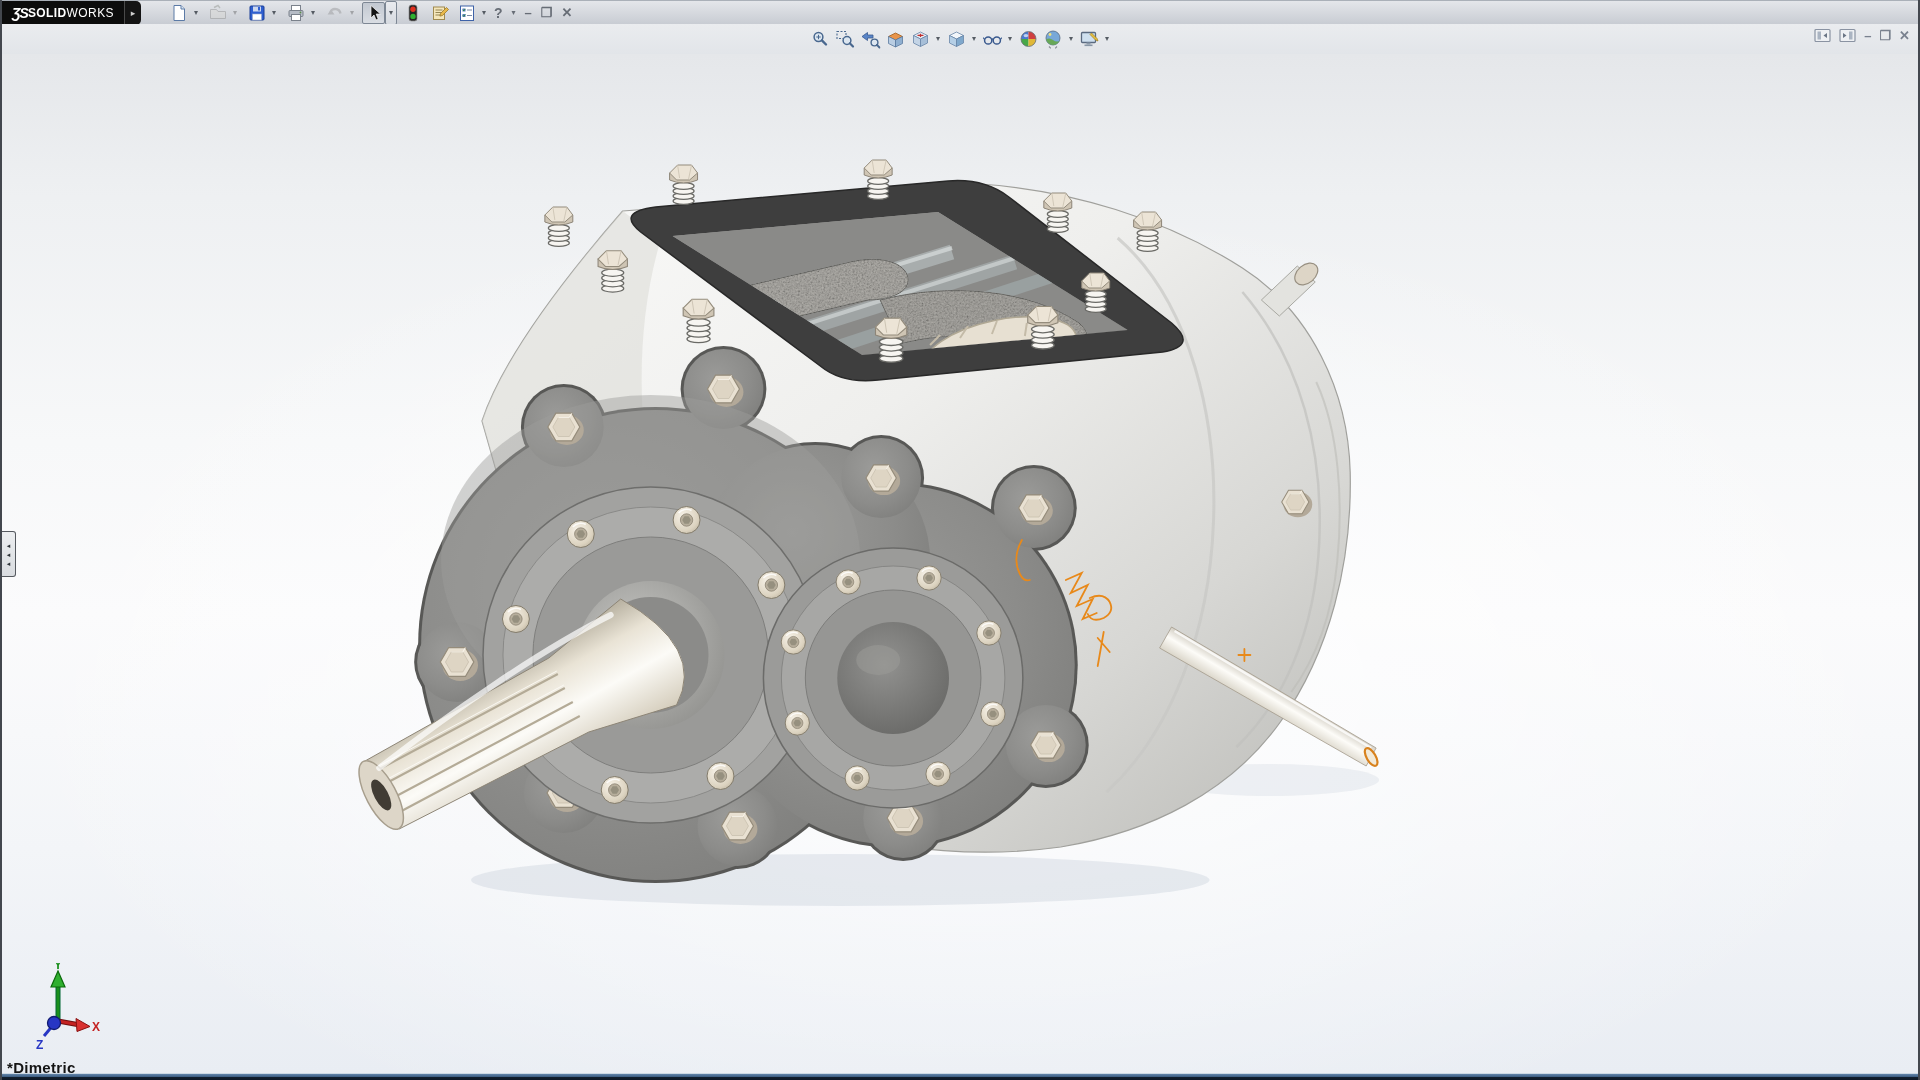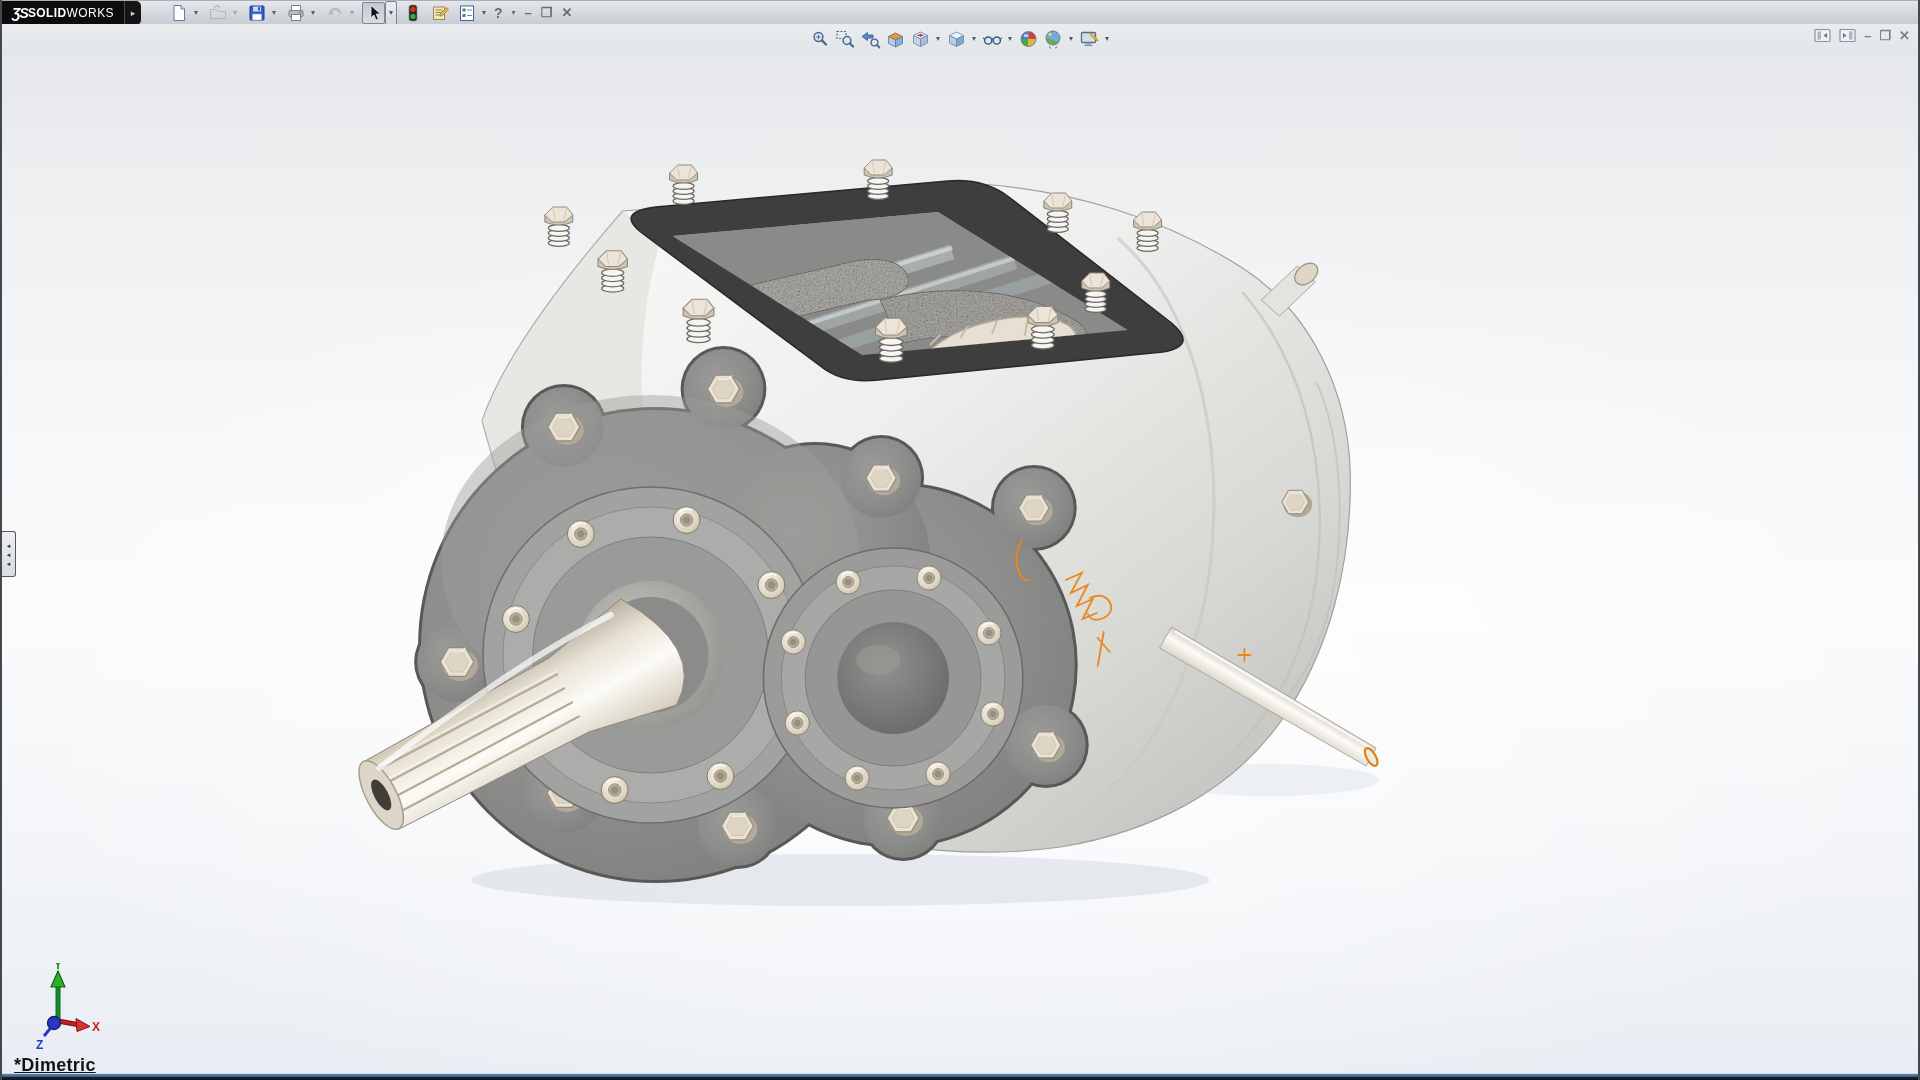--- a/index.html
+++ b/index.html
@@ -50,22 +50,22 @@
       radial-gradient(ellipse 1400px 700px at 50% 62%, rgba(255,255,255,.85), rgba(255,255,255,0) 70%),
       linear-gradient(180deg,#e5e7ea 0%, #eef0f2 14%, #f7f8f9 38%, #fbfbfc 55%, #f3f5f8 78%, #e9edf3 100%); }
   .viewport > svg.model { position:absolute; inset:0; width:100%; height:100%; }
 
   .left-tab { position:absolute; left:0; top:477px; width:14px; height:46px;
               background:linear-gradient(#eceef0,#d9dce0); border:1px solid #55595f; border-left:none;
               border-radius:0 3px 3px 0; display:flex; flex-direction:column; align-items:center;
               justify-content:center; gap:2px; color:#2e3338; font-size:7px; line-height:1; }
 
   .triad { position:absolute; left:16px; bottom:20px; width:84px; height:90px; }
-  .view-label { position:absolute; left:12px; bottom:-3px; font-size:18px; font-weight:bold;
-                color:#141414; letter-spacing:.3px;text-decoration:underline; }
+  .view-label { position:absolute; left:5px; bottom:-3px; font-size:15px; font-weight:bold;
+                color:#141414; letter-spacing:.3px; }
 
   
   .bottom-border { height:7px;
     background:linear-gradient(180deg,#cdd9e4 0%,#cdd9e4 18%,#5f81a6 18%,#3c5d82 55%,#12202f 55%,#0d1826 100%); }
 </style>
 </head>
 <body>
 
 <div class="app">
 

